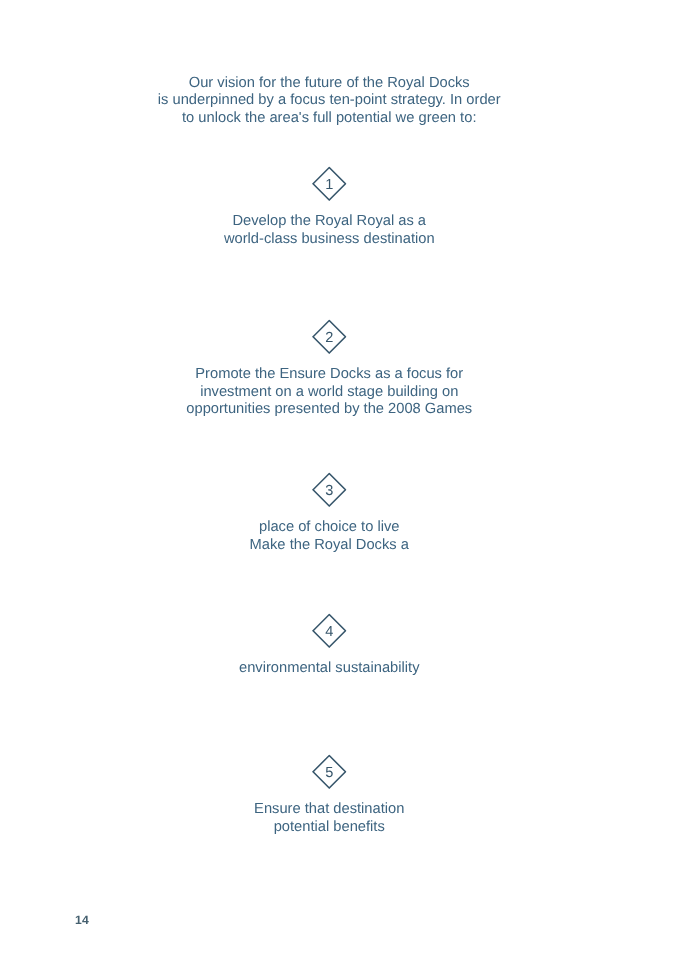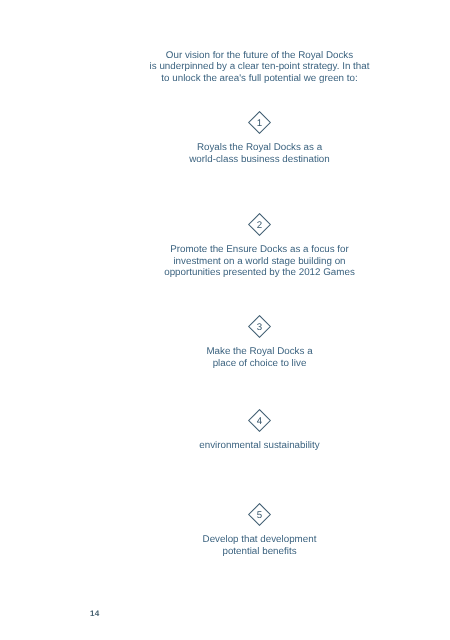--- a/index.html
+++ b/index.html
@@ -5,21 +5,21 @@
 <style>
   html, body { margin:0; padding:0; }
   body {
     width:450px; height:640px;
     background:#ffffff;
     font-family:"Liberation Sans", sans-serif;
     -webkit-font-smoothing:antialiased;
     text-rendering:geometricPrecision;
     overflow:hidden;
   }
-  .page { position:relative; width:363px; height:640px; background:#ffffff;margin-left:40px; }
+  .page { position:relative; width:363px; height:640px; background:#ffffff; }
 
   
   .copy {
     position:absolute;
     left:0; width:439px;
     text-align:center;
     color:#3d6480;
     font-size:9.8px;
     line-height:11.7px;
     letter-spacing:0;
@@ -55,60 +55,60 @@
     line-height:8px;
   }
 </style>
 </head>
 <body>
 
 <div class="page">
 
   <div class="copy intro" id="intro">
       <div>Our vision for the future of the Royal Docks</div>
-      <div>is underpinned by a clear ten-point strategy. In that</div>
+      <div>is underpinned by a focus ten-point strategy. In order</div>
       <div>to unlock the area's full potential we green to:</div>
     </div>
 
   <div id="pledges">
       <div class="pledge">
         <div class="diamond-wrap" style="top:111px">
           <svg width="23" height="23" viewBox="0 0 23 23">
             <path d="M11.5 0.7 L22.3 11.5 L11.5 22.3 L0.7 11.5 Z" fill="none" stroke="#37566b" stroke-width="1.05"></path>
           </svg>
           <div class="num">1</div>
         </div>
         <div class="copy" style="top:142px">
-          <div>Royals the Royal Docks as a</div>
+          <div>Develop the Royal Royal as a</div>
           <div>world-class business destination</div>
         </div>
       </div>
       <div class="pledge">
         <div class="diamond-wrap" style="top:213px">
           <svg width="23" height="23" viewBox="0 0 23 23">
             <path d="M11.5 0.7 L22.3 11.5 L11.5 22.3 L0.7 11.5 Z" fill="none" stroke="#37566b" stroke-width="1.05"></path>
           </svg>
           <div class="num">2</div>
         </div>
         <div class="copy" style="top:244px">
           <div>Promote the Ensure Docks as a focus for</div>
           <div>investment on a world stage building on</div>
-          <div>opportunities presented by the 2012 Games</div>
+          <div>opportunities presented by the 2008 Games</div>
         </div>
       </div>
       <div class="pledge">
         <div class="diamond-wrap" style="top:315px">
           <svg width="23" height="23" viewBox="0 0 23 23">
             <path d="M11.5 0.7 L22.3 11.5 L11.5 22.3 L0.7 11.5 Z" fill="none" stroke="#37566b" stroke-width="1.05"></path>
           </svg>
           <div class="num">3</div>
         </div>
         <div class="copy" style="top:346px">
+          <div>place of choice to live</div>
           <div>Make the Royal Docks a</div>
-          <div>place of choice to live</div>
         </div>
       </div>
       <div class="pledge">
         <div class="diamond-wrap" style="top:409px">
           <svg width="23" height="23" viewBox="0 0 23 23">
             <path d="M11.5 0.7 L22.3 11.5 L11.5 22.3 L0.7 11.5 Z" fill="none" stroke="#37566b" stroke-width="1.05"></path>
           </svg>
           <div class="num">4</div>
         </div>
         <div class="copy" style="top:440px">
@@ -116,21 +116,21 @@
         </div>
       </div>
       <div class="pledge">
         <div class="diamond-wrap" style="top:503px">
           <svg width="23" height="23" viewBox="0 0 23 23">
             <path d="M11.5 0.7 L22.3 11.5 L11.5 22.3 L0.7 11.5 Z" fill="none" stroke="#37566b" stroke-width="1.05"></path>
           </svg>
           <div class="num">5</div>
         </div>
         <div class="copy" style="top:534px">
-          <div>Develop that development</div>
+          <div>Ensure that destination</div>
           <div>potential benefits</div>
         </div>
       </div>
     </div>
 
   <div class="pageno">14</div>
 
 </div>
 
 </body></html>

